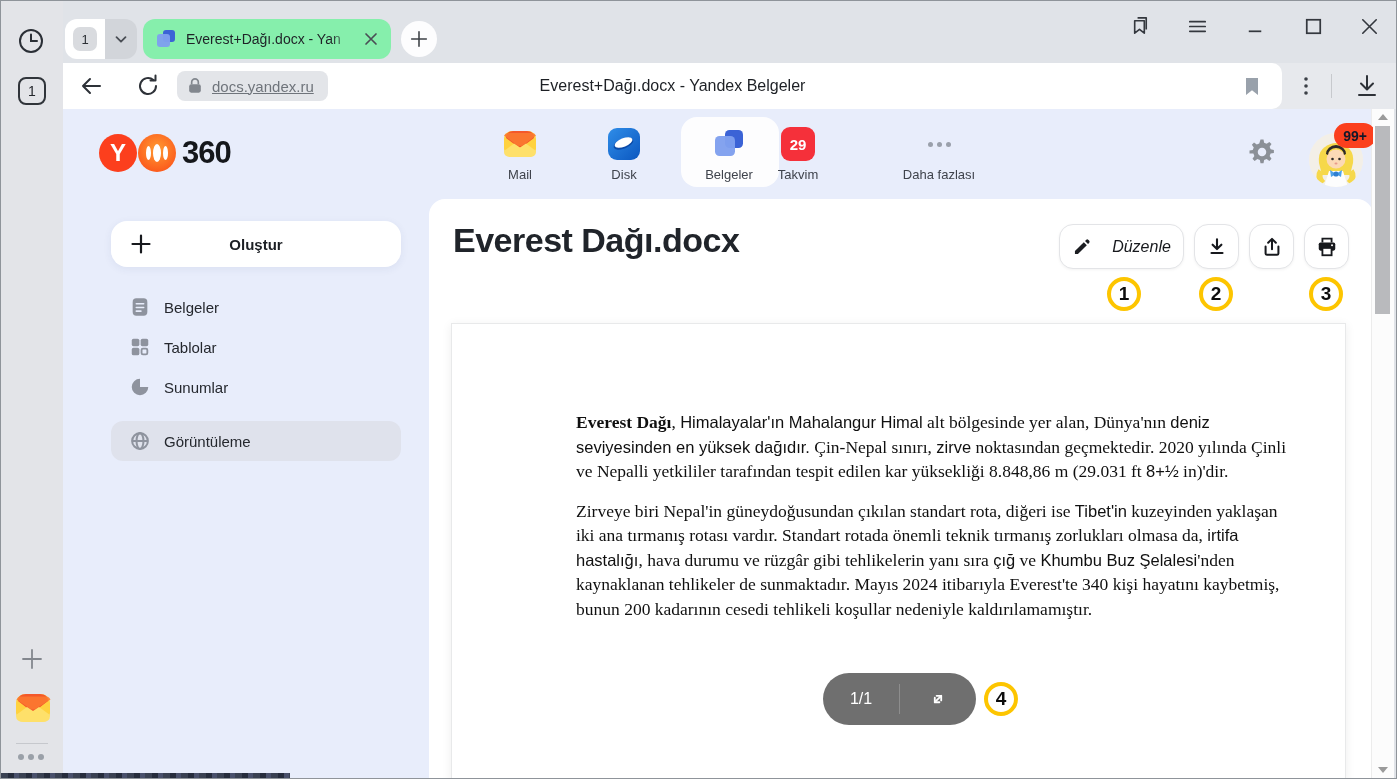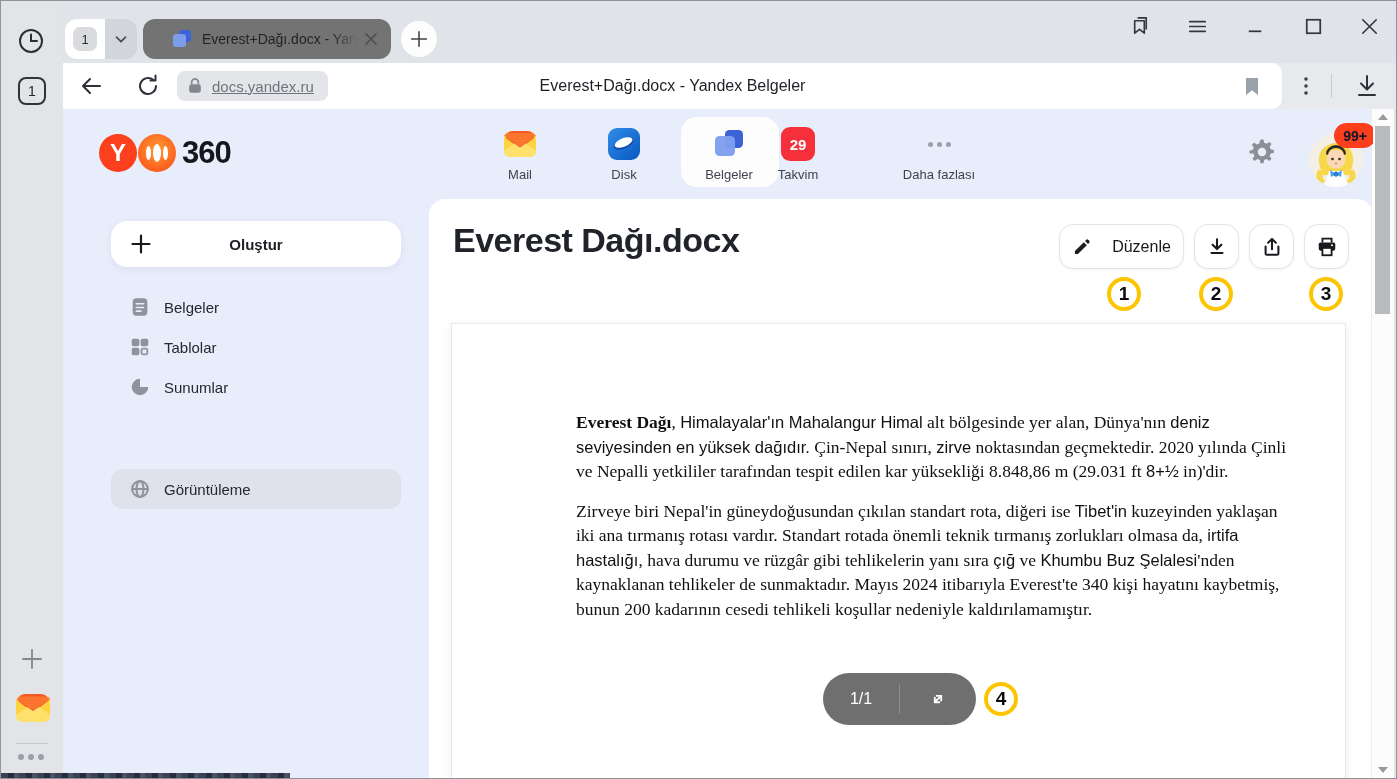--- a/index.html
+++ b/index.html
@@ -21,22 +21,22 @@
   .rail-dots i { width:6px; height:6px; border-radius:50%; background:#9aa0a8; }
   
   .tabstrip { position:absolute; left:62px; top:0; right:0; height:62px; background:#e0e3e8; }
   .tabgroup { position:absolute; left:2px; top:18px; height:40px; display:flex; }
   .tabgroup-num { width:40px; height:40px; background:#fff; border-radius:12px 0 0 12px;
     display:flex; align-items:center; justify-content:center; }
   .tabgroup-num b { width:24px; height:24px; background:#d9dbdf; border-radius:7px; font-weight:400;
     display:flex; align-items:center; justify-content:center; font-size:13px; color:#2c2f34; }
   .tabgroup-chev { width:32px; height:40px; background:#d2d5da; border-radius:0 12px 12px 0;
     display:flex; align-items:center; justify-content:center; }
-  .tab { position:absolute; left:80px; top:18px; width:248px; height:40px; background:#737373; border-radius:12px;
-    display:flex; align-items:center; padding:0 10px 0 28px; }
+  .tab { position:absolute; left:80px; top:18px; width:248px; height:40px; background:#86efac; border-radius:12px;
+    display:flex; align-items:center; padding:0 10px 0 12px; }
   .tab-fav { width:22px; height:22px; flex:0 0 auto; }
   .tab-title { flex:1; margin-left:9px; font-size:14px; color:#1f2227; white-space:nowrap; overflow:hidden;
     -webkit-mask-image:linear-gradient(90deg,#000 82%,transparent 98%);
     mask-image:linear-gradient(90deg,#000 82%,transparent 98%); }
   .tab-close { width:20px; height:20px; flex:0 0 auto; color:#4a4e55; }
   .newtab { position:absolute; left:338px; top:20px; width:36px; height:36px; border-radius:50%; background:#fdfdfe;
     display:flex; align-items:center; justify-content:center; color:#3c4046; }
   .winctl { position:absolute; top:8px; width:34px; height:34px; display:flex; align-items:center; justify-content:center; color:#34383e; }
   
   .addr-row { position:absolute; left:62px; top:62px; right:0; height:46px; background:#e7e9ed; }
@@ -80,26 +80,26 @@
     color:#0f172a; font-size:14px; font-weight:700; display:flex; align-items:center; justify-content:center; padding:4px 8px; z-index:3; }
   
   .side-nav { position:absolute; left:0; top:90px; width:366px; bottom:0; }
   .create-btn { position:absolute; left:48px; top:22px; width:290px; height:46px; background:#fff; border-radius:16px;
     box-shadow:0 2px 8px rgba(40,60,120,.07); display:flex; align-items:center; }
   .create-btn .plus { position:absolute; left:18px; top:11px; width:24px; height:24px; color:#17191d; }
   .create-btn .lb { width:100%; text-align:center; font-size:15px; font-weight:600; color:#1c1f24; }
   .snav-item { position:absolute; left:48px; width:290px; height:40px; display:flex; align-items:center; border-radius:12px; }
   .snav-item .ic { width:22px; height:22px; margin-left:18px; color:#8e939e; }
   .snav-item .lb { margin-left:13px; font-size:15px; color:#25282e; }
-  .snav-item.active { background:#dfe2ec;margin-top:48px; }
+  .snav-item.active { background:#dfe2ec; }
   
   .main-card { position:absolute; left:366px; top:90px; right:0; bottom:0; background:#fff; border-radius:16px 16px 0 0; }
   .doc-title { position:absolute; left:24px; top:22px; font-size:34px; font-weight:700; color:#20242a; letter-spacing:-0.5px; }
   .edit-btn { position:absolute; left:630px; top:25px; width:125px; height:45px; background:#fff; border:1px solid #e3e4e7;
-    border-radius:14px; box-shadow:0 1px 3px rgba(0,0,0,.05); display:flex; align-items:center; justify-content:center; gap:20px; }
+    border-radius:14px; box-shadow:0 1px 3px rgba(0,0,0,.05); display:flex; align-items:center; justify-content:center; gap:20px;font-style:italic; }
   .edit-btn .lb { font-size:16px; color:#17191d; }
   .icon-btn { position:absolute; top:25px; width:45px; height:45px; background:#fff; border:1px solid #e3e4e7;
     border-radius:14px; box-shadow:0 1px 3px rgba(0,0,0,.05); display:flex; align-items:center; justify-content:center; color:#17191d; }
   .ann { position:absolute; width:34px; height:34px; border-radius:50%; background:#fff; border:4px solid #fdc500;
     box-shadow:0 0 0 2px #fff; display:flex; align-items:center; justify-content:center;
     font-size:19px; font-weight:700; color:#0d0d0d; z-index:6; }
   .doc-page { position:absolute; left:22px; top:124px; width:895px; bottom:-2px; background:#fff;
     border:1px solid #e8e9ea; box-shadow:0 2px 10px rgba(0,0,0,.07); overflow:hidden; }
   .doc-text { position:absolute; left:124px; top:86px; width:714px; color:#101010; }
   .doc-text p { margin:0 0 15px 0; font-size:17.5px; line-height:24.5px; }

